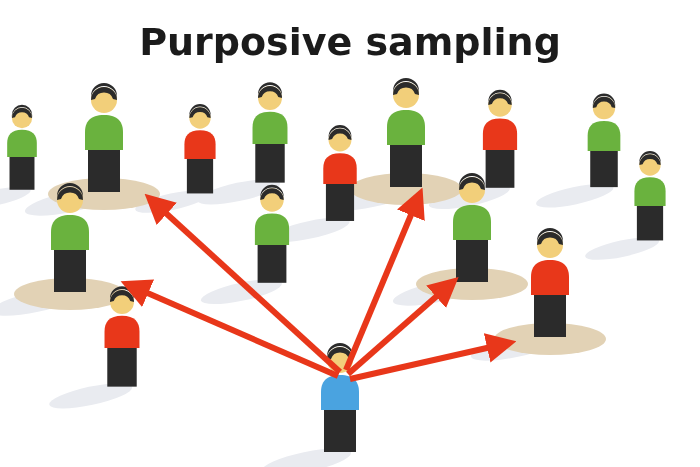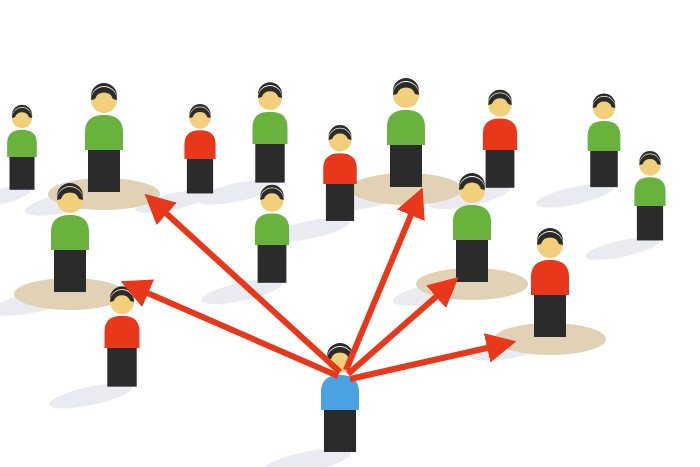--- a/index.html
+++ b/index.html
@@ -33,20 +33,21 @@
     left: 0;
     top: 0;
     width: 700px;
     height: 467px;
   }
 </style>
 </head>
 <body>
 
 <div id="stage">
+  <div id="title">Purposive sampling</div>
   <svg id="scene" viewBox="0 0 700 467" xmlns="http://www.w3.org/2000/svg">
     <defs>
       <marker id="arrowhead" markerWidth="5" markerHeight="5" refX="2.2" refY="2.5" orient="auto">
         <path d="M0,0 L5,2.5 L0,5 Z" fill="#e8371a"></path>
       </marker>
     </defs>
     <g id="shadow-layer">
         <ellipse cx="-4.52" cy="197.56" rx="35.88" ry="7.800000000000001" fill="#e9ebf0" transform="rotate(-12 -4.52 197.56)"></ellipse>
         <ellipse cx="70" cy="202" rx="46" ry="10" fill="#e9ebf0" transform="rotate(-12 70 202)"></ellipse>
         <ellipse cx="172.12" cy="201.64" rx="37.72" ry="8.2" fill="#e9ebf0" transform="rotate(-12 172.12 201.64)"></ellipse>

